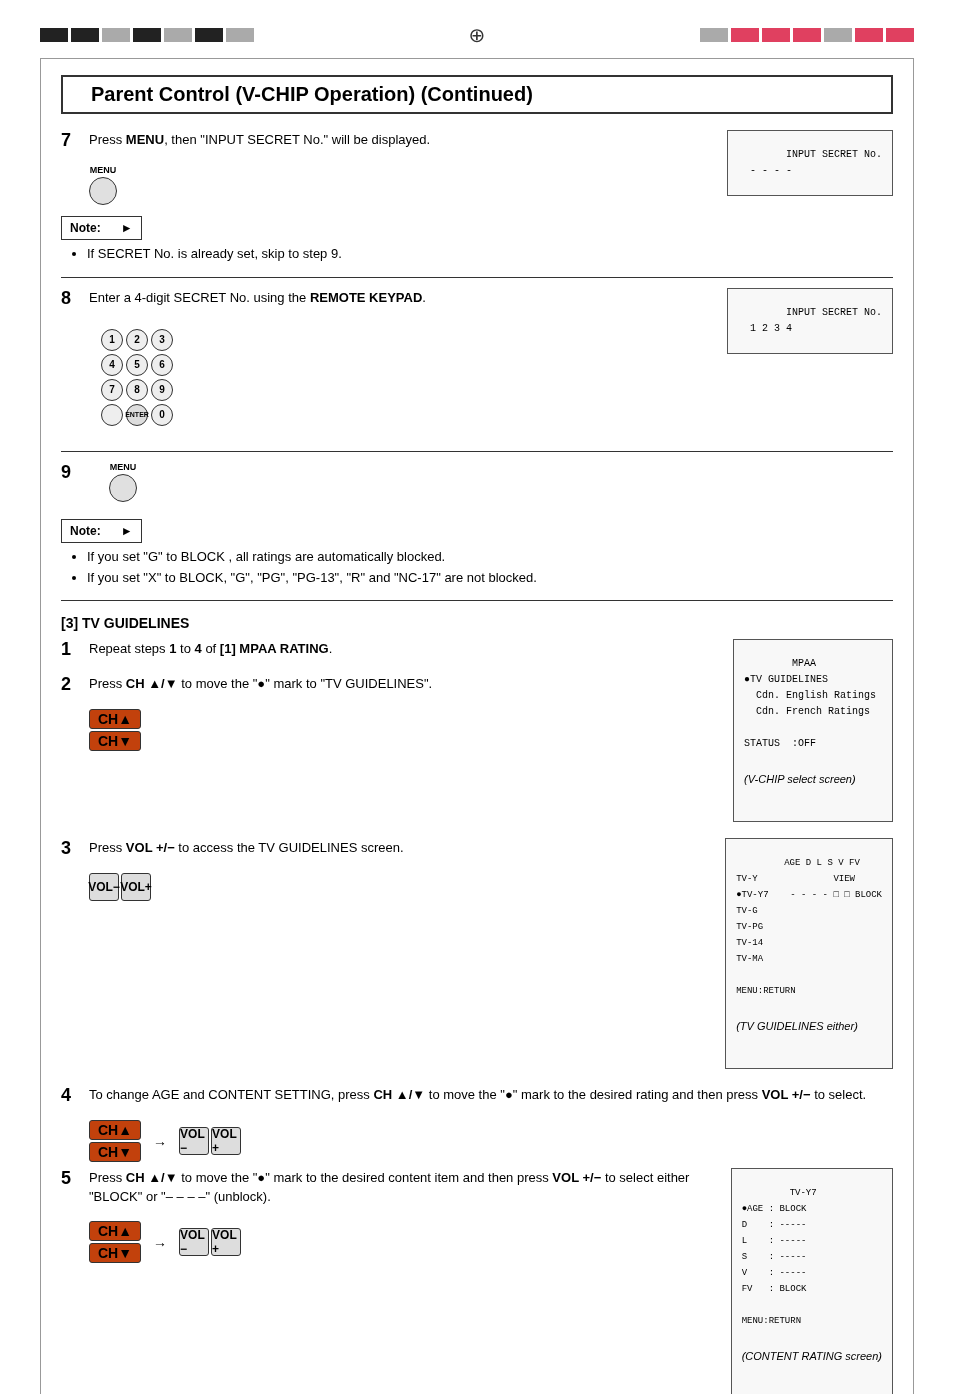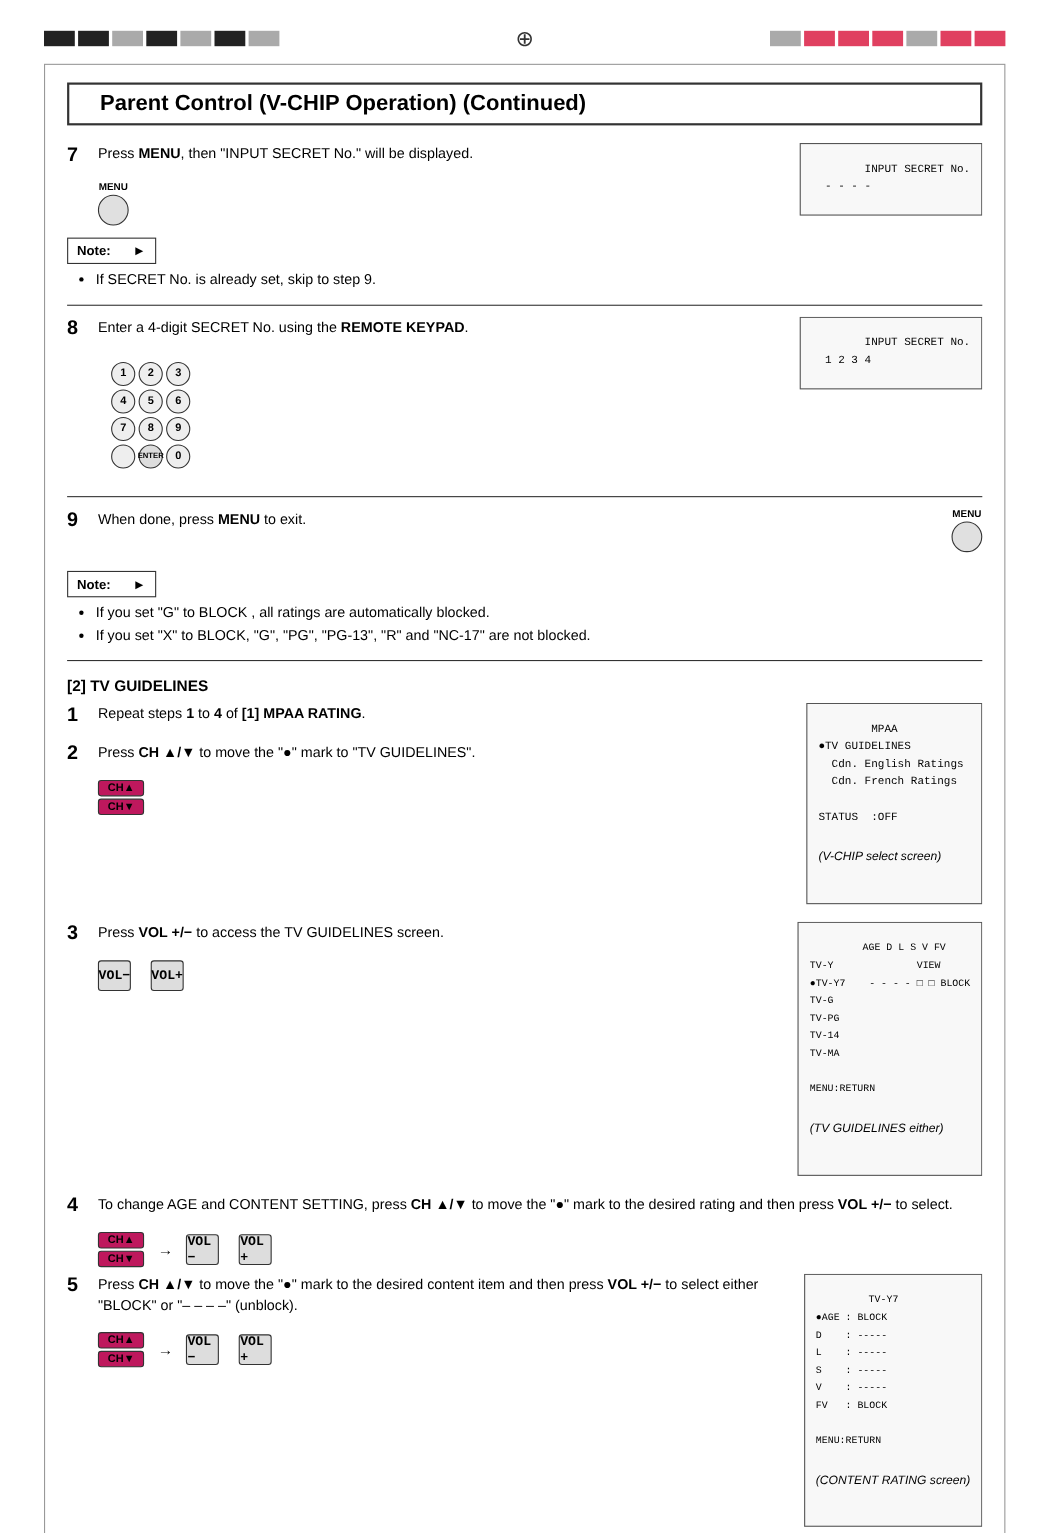--- a/index.html
+++ b/index.html
@@ -190,23 +190,22 @@
     .divider {
       border-top: 1px solid #333;
       margin: 10px 0;
     }
 
     .arrow-right { font-size: 14px; margin: 0 4px; }
 
     
     .vol-pair {
       display: inline-flex;
-      gap: 18px;
+      gap: 2px;
       align-items: flex-end;
-      font-family: Liberation Mono, monospace;
     }
     .vol-btn {
       border: 1.5px solid #333;
       background: #ddd;
       width: 30px;
       height: 28px;
       display: flex;
       align-items: center;
       justify-content: center;
       font-size: 12px;
@@ -215,23 +214,23 @@
     }
 
     
     .ch-pair {
       display: inline-flex;
       flex-direction: column;
       gap: 2px;
     }
     .ch-btn {
       border: 1.5px solid #333;
-      background: #be185d;
+      background: #c2410c;
       padding: 1px 8px;
-      font-size: 10px;
+      font-size: 14px;
       font-weight: bold;
       border-radius: 3px;
       display: flex;
       align-items: center;
       gap: 2px;
     }
   </style>
 </head>
 <body>
 
@@ -336,23 +335,20 @@
           </div>
         </div>
       </div>
     </div>
 
     <div class="divider"></div>
 
     
     <div class="step">
       <span class="step-number">9</span>
-      <div class="step-text">
-        When done, press <b>MENU</b> to exit.
-      </div>
       <div style="margin-left: 20px;">
         <div style="display:inline-block; text-align:center;">
           <div style="font-size:9px; font-weight:bold; margin-bottom:2px;">MENU</div>
           <div class="circle-btn"></div>
         </div>
       </div>
     </div>
 
     
     <div>
@@ -364,21 +360,21 @@
         <ul>
           <li><span>If you set "G" to BLOCK , all ratings are automatically blocked.</span></li>
           <li><span>If you set "X" to BLOCK, "G", "PG", "PG-13", "R" and "NC-17" are not blocked.</span></li>
         </ul>
       </div>
     </div>
 
     <div class="divider"></div>
 
     
-    <div class="section-header">[2] TV GUIDELINES</div>
+    <div class="section-header">[3] TV GUIDELINES</div>
 
     
     <div style="overflow: hidden; margin-bottom: 8px;">
       <div class="screen-box">
         <span>MPAA
 ●TV GUIDELINES
   Cdn. English Ratings
   Cdn. French Ratings
 
 STATUS  :OFF</span>

